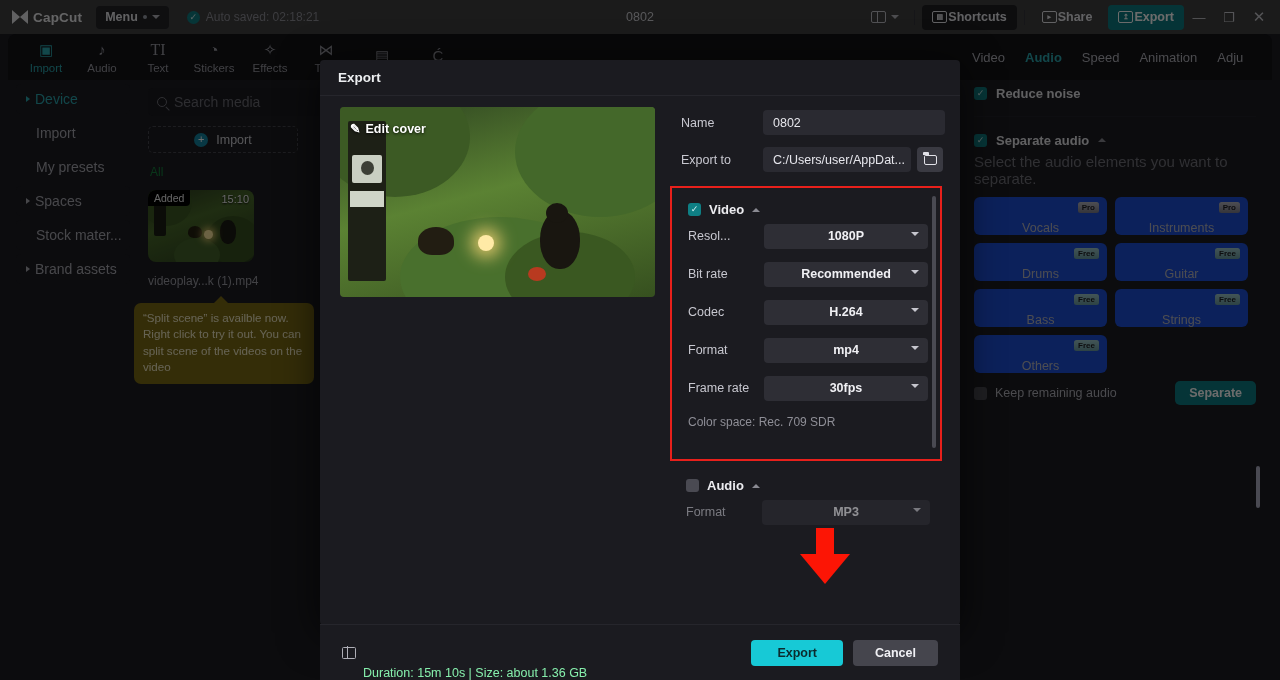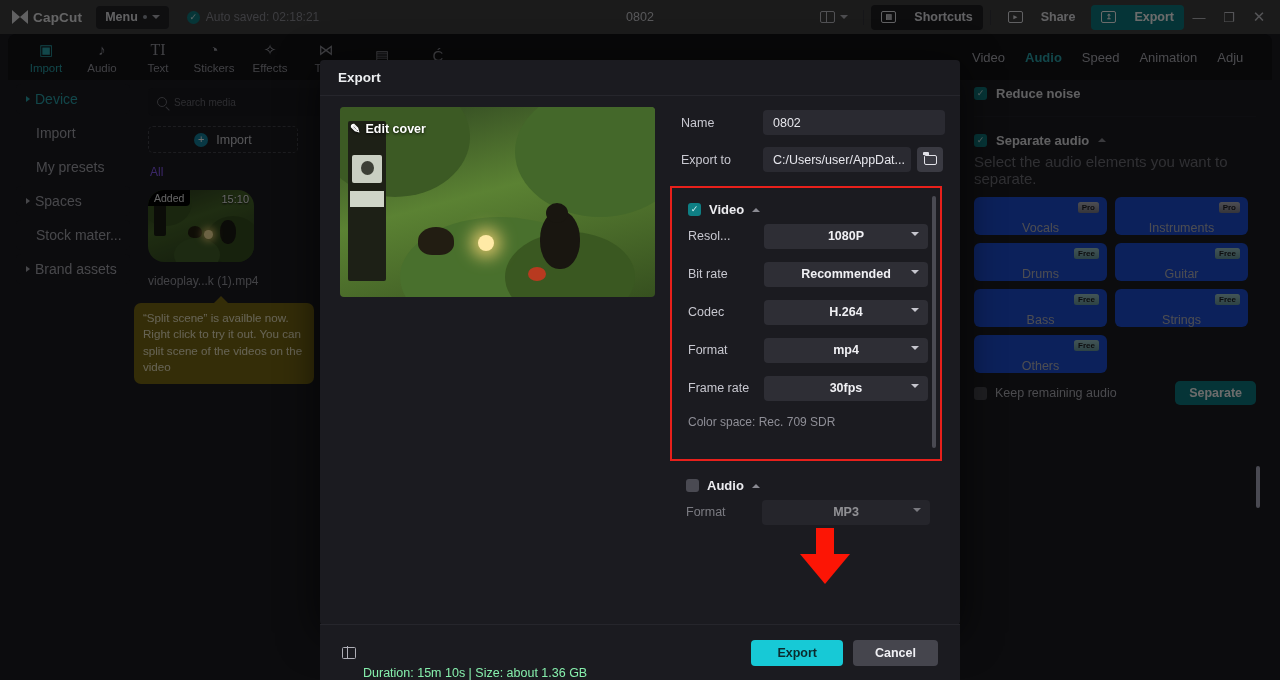--- a/index.html
+++ b/index.html
@@ -50,21 +50,21 @@
   .doc-title {
     position:absolute; left:0; right:0; text-align:center;
     font-size:12.5px; color:#cfcfd4; pointer-events:none;
   }
   .tb-right { margin-left:auto; display:flex; align-items:center; gap:0; padding-right:6px; }
   .layout-ico { display:flex;align-items:center;gap:5px; padding:0 8px; }
   .layout-glyph { width:15px;height:12px;border:1.3px solid #c2c2c8;border-radius:2px; position:relative; }
   .layout-glyph:after{content:"";position:absolute;left:4.5px;top:-1.3px;bottom:-1.3px;width:1.3px;background:#c2c2c8;}
   .vsep { width:1px;height:15px;background:#35353b;margin:0 7px; }
   .pill {
-    height:25px;padding:0 10px;border-radius:4px;display:flex;align-items:center;gap:18px;
+    height:25px;padding:0 10px;border-radius:4px;display:flex;align-items:center;gap:1px;
     font-size:12.5px;font-weight:700;color:#e8e8ec;background:#1e1e22;
   }
   .pill.plain { background:transparent; }
   .pill.export-btn { background:#0d7d82; color:#fff; margin-left:6px;}
   .pill-glyph { width:15px;height:12px;border:1.3px solid currentColor;border-radius:2px; display:flex;align-items:center;justify-content:center; font-size:7px;}
   .wbtn { width:30px;height:34px;display:flex;align-items:center;justify-content:center;color:#c9c9cf;font-size:13px;}
   .wbtn.close { font-size:15px; }
 
   
   .toptabs {
@@ -85,26 +85,26 @@
   }
   .lp-item.sel { background:#1d1d22; color:#2aa8b0; }
   .lp-item.grp { background:#1d1d22; }
   .lp-caret { width:0;height:0;border-top:3.5px solid transparent;border-bottom:3.5px solid transparent;border-left:4.5px solid currentColor; margin-right:5px; }
 
   
   .mediapanel { position:absolute; left:138px; top:80px; width:350px; bottom:302px; background:#0f0f12; }
   .searchbar { margin:8px 10px 0 10px; height:28px; background:#1a1a1f; border-radius:5px; display:flex; align-items:center; gap:7px; padding:0 9px; }
   .mag { width:10px;height:10px;border:1.3px solid #6e6e76;border-radius:50%;position:relative; }
   .mag:after{content:"";position:absolute;right:-4px;bottom:-3px;width:5px;height:1.3px;background:#6e6e76;transform:rotate(45deg);}
-  .search-ph { font-size:10px;color:#6a6a72; }
+  .search-ph { font-size:14px;color:#6a6a72; }
   .importbtn { margin:10px 10px 0 10px; height:27px; width:150px; border:1px dashed #45454d; border-radius:5px;
                 display:flex;align-items:center;justify-content:center;gap:8px;font-size:12.5px;color:#cfcfd4; }
   .plus-circ { width:14px;height:14px;border-radius:50%;background:#1486a1;color:#fff;font-size:11px;display:flex;align-items:center;justify-content:center;line-height:1;}
-  .all-lbl { margin:12px 0 0 12px; font-size:12px; color:#8b5cf6; }
-  .thumb { position:absolute; left:148px; top:190px; width:106px; height:72px; border-radius:16px; overflow:hidden;
+  .all-lbl { margin:12px 0 0 12px; font-size:12px; color:#15803d; }
+  .thumb { position:absolute; left:148px; top:190px; width:106px; height:72px; border-radius:8px; overflow:hidden;
            background:linear-gradient(160deg,#2c3b1e 0%,#4a6b2a 40%,#2a3d1c 100%); }
   .thumb .leaf1,.thumb .leaf2,.thumb .leaf3 { position:absolute;border-radius:50%; }
   .thumb .leaf1{left:-8px;top:-10px;width:52px;height:46px;background:#3d5a23;}
   .thumb .leaf2{right:-6px;top:26px;width:54px;height:48px;background:#37521f;}
   .thumb .leaf3{left:26px;bottom:-10px;width:46px;height:34px;background:#44642a;}
   .thumb .dk1{position:absolute;left:6px;top:6px;width:12px;height:40px;background:#1a1c14;border-radius:2px;}
   .thumb .ape1{position:absolute;left:40px;top:36px;width:14px;height:12px;background:#24200f;border-radius:50% 50% 40% 40%;}
   .thumb .ape2{position:absolute;left:72px;top:30px;width:16px;height:24px;background:#1b1a12;border-radius:45%;}
   .thumb .glow{position:absolute;left:56px;top:40px;width:9px;height:9px;border-radius:50%;background:#ffe9a0;box-shadow:0 0 7px 3px rgba(255,220,120,.7);}
   .added-tag { position:absolute;left:0;top:0;background:#000;color:#eee;font-size:10.5px;padding:2px 6px;border-radius:0 0 4px 0; }

